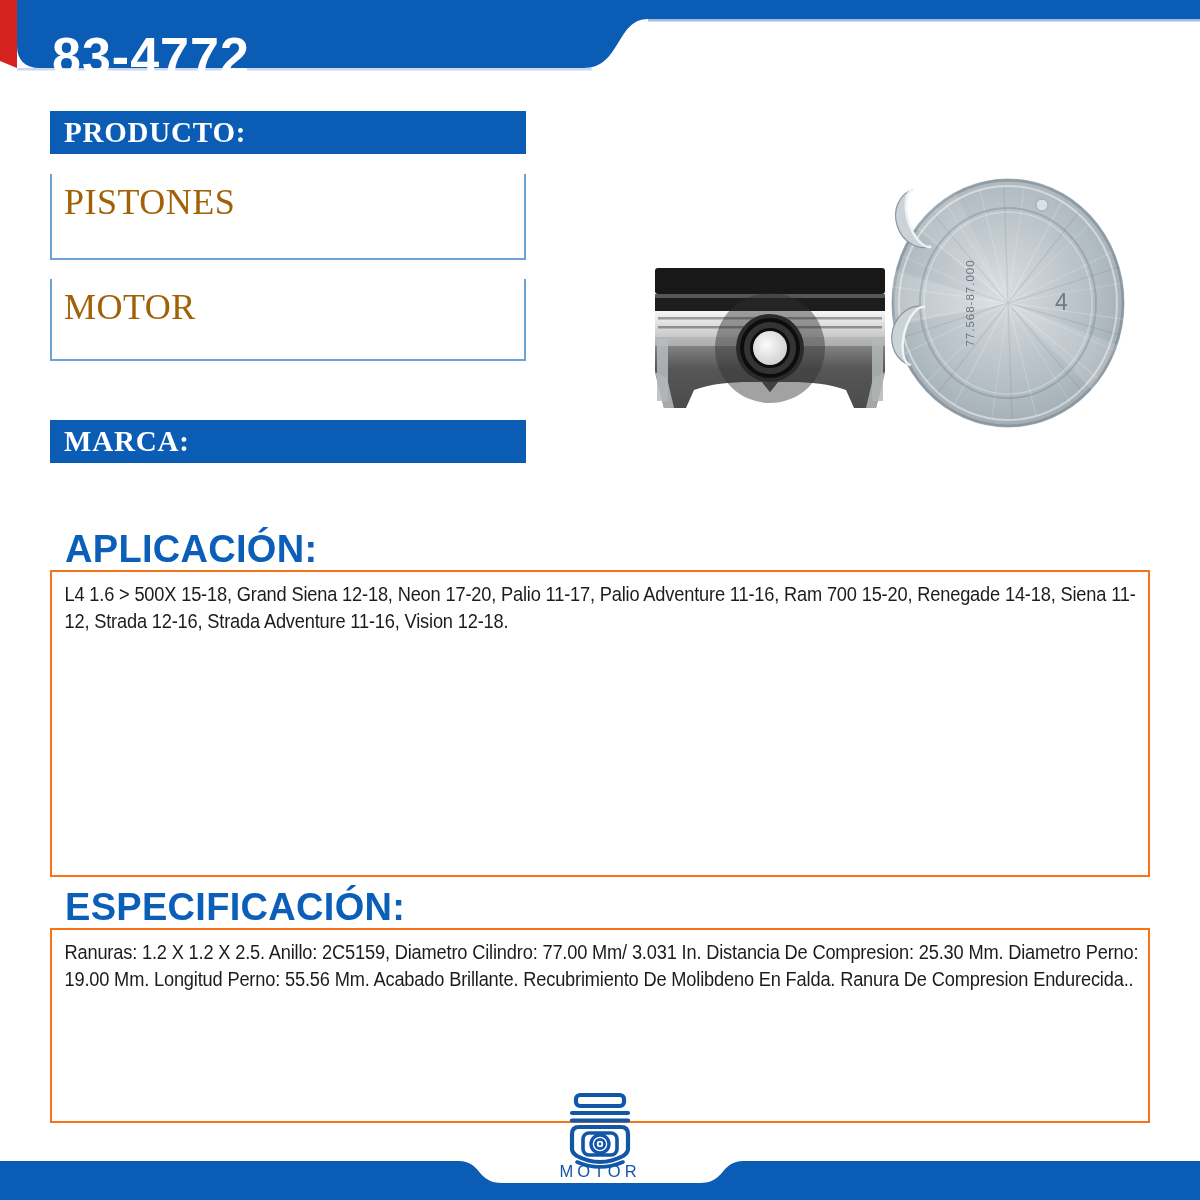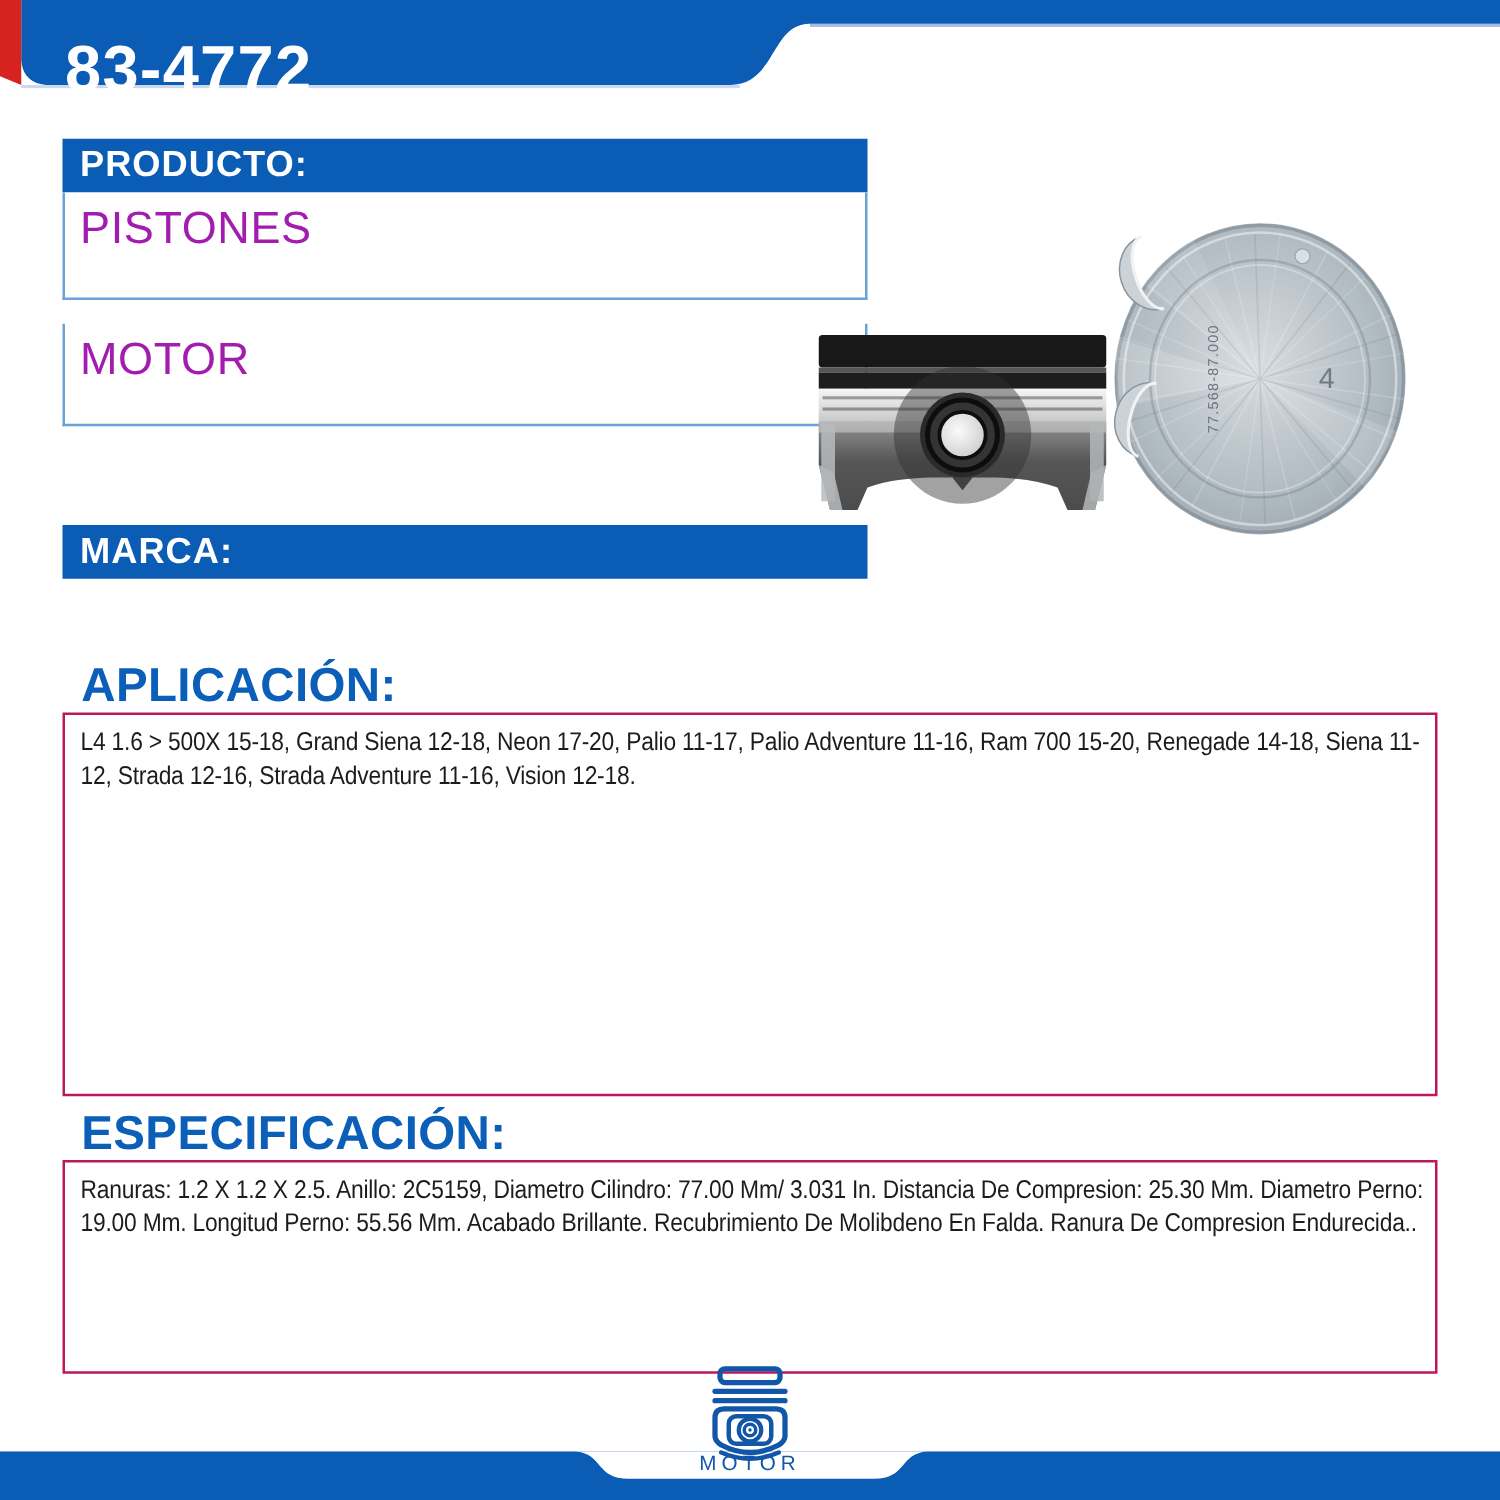--- a/index.html
+++ b/index.html
@@ -5,39 +5,39 @@
   html,body{margin:0;padding:0;background:#fff;}
   .page{position:relative;width:1200px;height:1200px;background:#ffffff;overflow:hidden;
         font-family:"Liberation Sans",sans-serif;}
 
   
   .topbar-shape{position:absolute;top:0;left:0;display:block;}
   .part-number{position:absolute;top:6px;left:52px;font-size:52px;line-height:60px;
                font-weight:bold;color:#ffffff;letter-spacing:1px;margin-top:20px;}
 
   
-  .field{position:absolute;left:50px;width:644px;}
+  .field{position:absolute;left:50px;width:476px;font-family:Liberation Serif, serif;}
   .f1{top:111px}.f2{top:259px}.f3{top:420px}
   .field-label{background:#0a5cb4;color:#fff;font-weight:bold;font-size:29px;height:43px;
                line-height:43px;padding-left:14px;letter-spacing:.8px;box-sizing:border-box;}
   .field-value-box{border:2px solid #6ba3d6;border-top:none;background:#fff;box-sizing:border-box;}
   .f1 .field-value-box{height:86px}.f2 .field-value-box{height:82px}.f3 .field-value-box{height:47px}
-  .field-value{font-size:36px;color:#a21caf;padding:7px 0 0 12px;letter-spacing:.5px;}
+  .field-value{font-size:36px;color:#a16207;padding:7px 0 0 12px;letter-spacing:.5px;margin-top:20px;}
 
   
   .photo{position:absolute;left:630px;top:140px;}
 
   
   .section{position:absolute;left:50px;width:1100px;}
   .sec-apl{top:531px}.sec-esp{top:889px}
   .section h2{margin:0 0 0 15px;height:39px;font-size:38px;line-height:36px;font-weight:bold;
               color:#0b5fb8;letter-spacing:.3px;}
-  .section-box{border:2px solid #be185d;background:#fff;box-sizing:border-box;overflow:hidden;}
+  .section-box{border:2px solid #f97316;background:#fff;box-sizing:border-box;overflow:hidden;}
   .sec-apl .section-box{height:307px}
-  .sec-esp .section-box{height:171px}
+  .sec-esp .section-box{height:195px}
   .condensed{font-size:20.5px;line-height:27px;color:#1c1c1c;letter-spacing:-0.2px;
              width:1212px;padding:8px 0 0 14px;transform:scaleX(0.89);transform-origin:0 0;}
 
   
   .bottombar{position:absolute;left:0;top:1161px;display:block;}
   .motor-icon{position:absolute;left:552px;top:1092px;z-index:3;}
   .motor-label{position:absolute;left:0;right:0;top:1162px;z-index:4;text-align:center;
                font-size:16.5px;color:#1256a8;letter-spacing:4px;font-weight:normal;}
 </style>
 </head>

